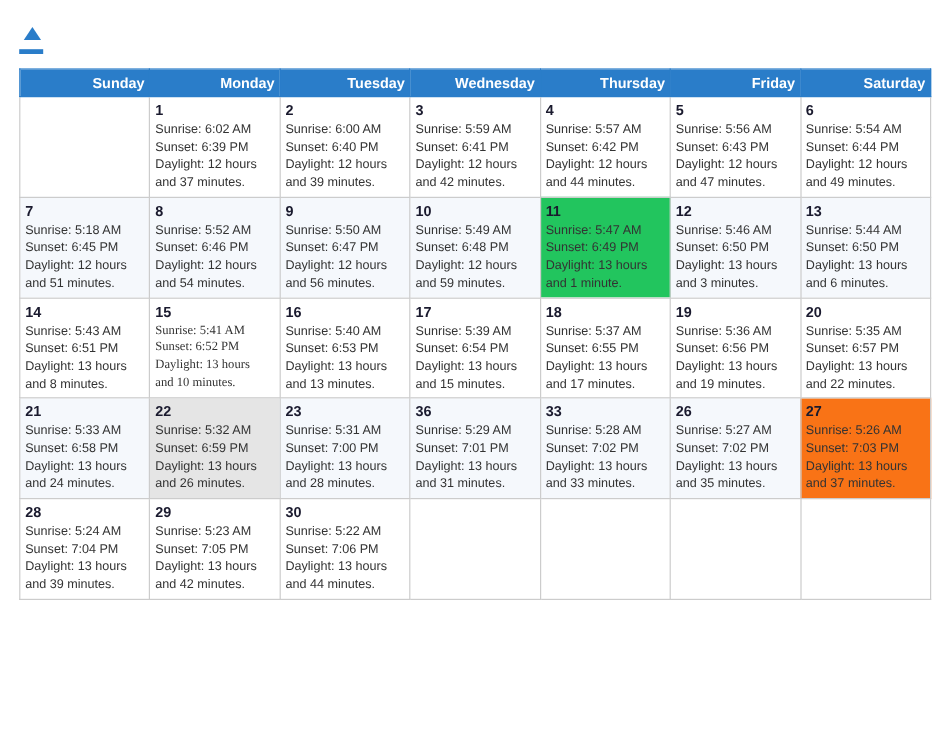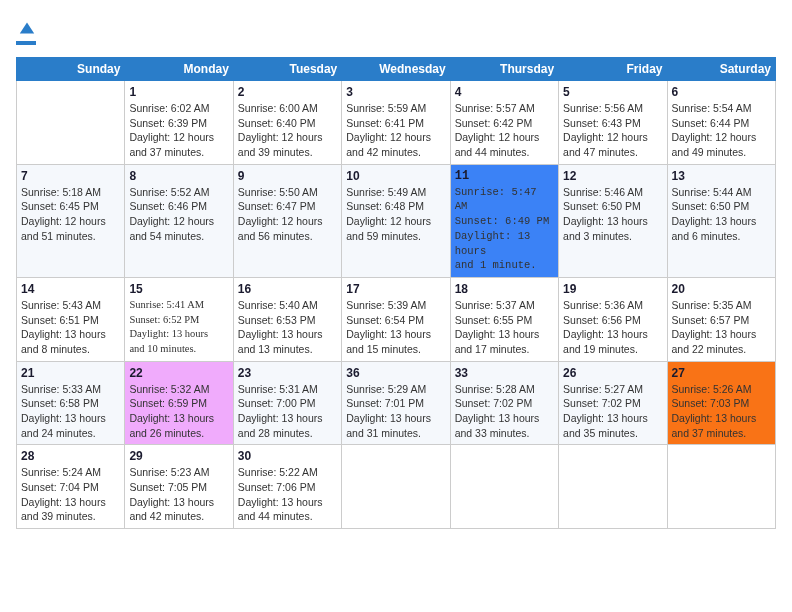--- a/index.html
+++ b/index.html
@@ -188,21 +188,21 @@
 Daylight: 12 hours
 and 56 minutes.</div>
         </td>
         <td style="background: rgb(245, 248, 252);">
           <div class="day-num">10</div>
           <div class="day-info" style="white-space: pre-line;">Sunrise: 5:49 AM
 Sunset: 6:48 PM
 Daylight: 12 hours
 and 59 minutes.</div>
         </td>
-        <td style="background: #3b82f6; font-family: Liberation Mono, monospace;">
+        <td style="background: #22c55e;">
           <div class="day-num">11</div>
           <div class="day-info" style="white-space: pre-line;">Sunrise: 5:47 AM
 Sunset: 6:49 PM
 Daylight: 13 hours
 and 1 minute.</div>
         </td>
         <td style="background: rgb(245, 248, 252);">
           <div class="day-num">12</div>
           <div class="day-info" style="white-space: pre-line;">Sunrise: 5:46 AM
 Sunset: 6:50 PM
@@ -269,21 +269,21 @@
         </td>
       </tr>
       <tr>
         <td style="background: rgb(245, 248, 252);">
           <div class="day-num">21</div>
           <div class="day-info" style="white-space: pre-line;">Sunrise: 5:33 AM
 Sunset: 6:58 PM
 Daylight: 13 hours
 and 24 minutes.</div>
         </td>
-        <td style="background: #f0abfc;">
+        <td style="background: #e5e5e5;">
           <div class="day-num">22</div>
           <div class="day-info" style="white-space: pre-line;">Sunrise: 5:32 AM
 Sunset: 6:59 PM
 Daylight: 13 hours
 and 26 minutes.</div>
         </td>
         <td style="background: rgb(245, 248, 252);">
           <div class="day-num">23</div>
           <div class="day-info" style="white-space: pre-line;">Sunrise: 5:31 AM
 Sunset: 7:00 PM

